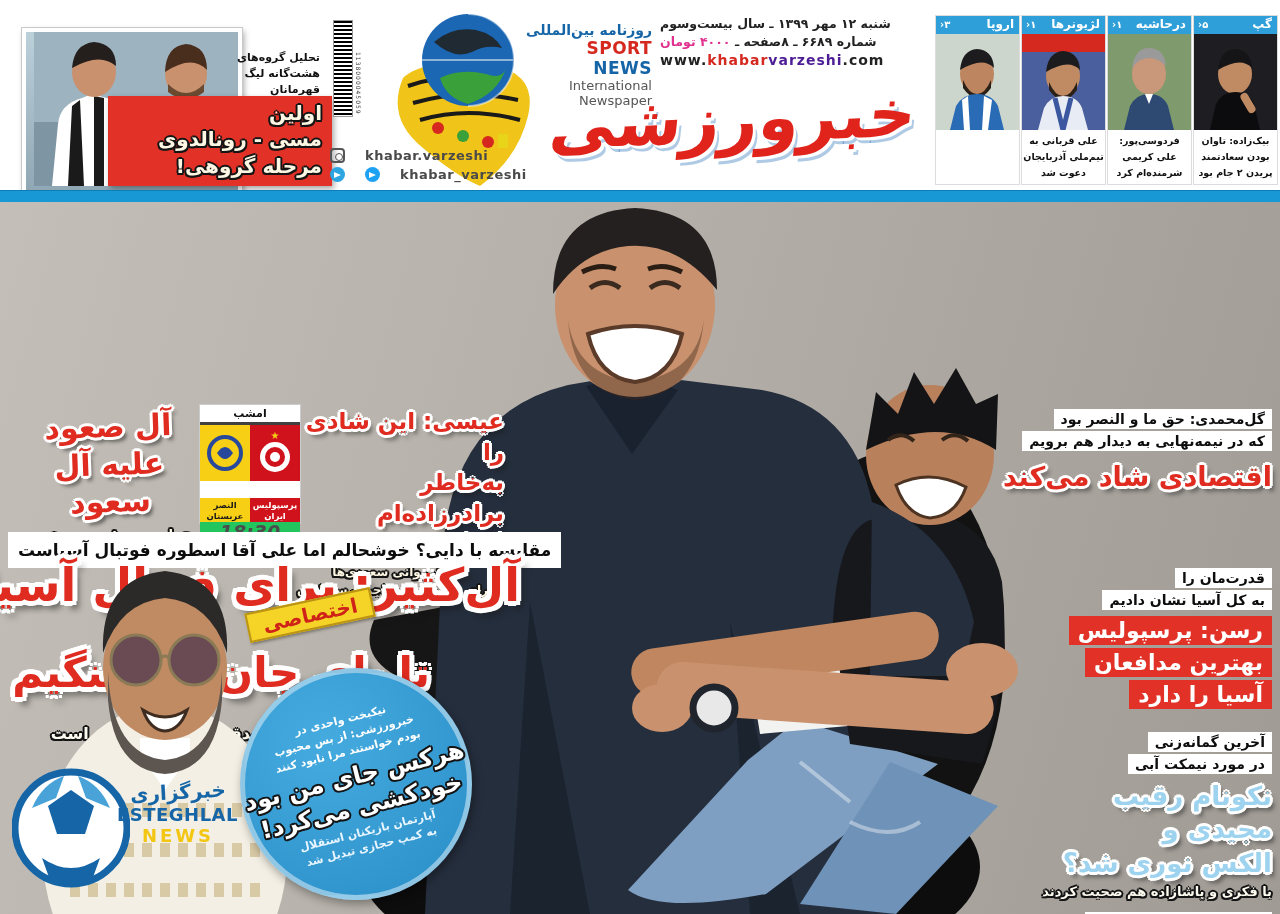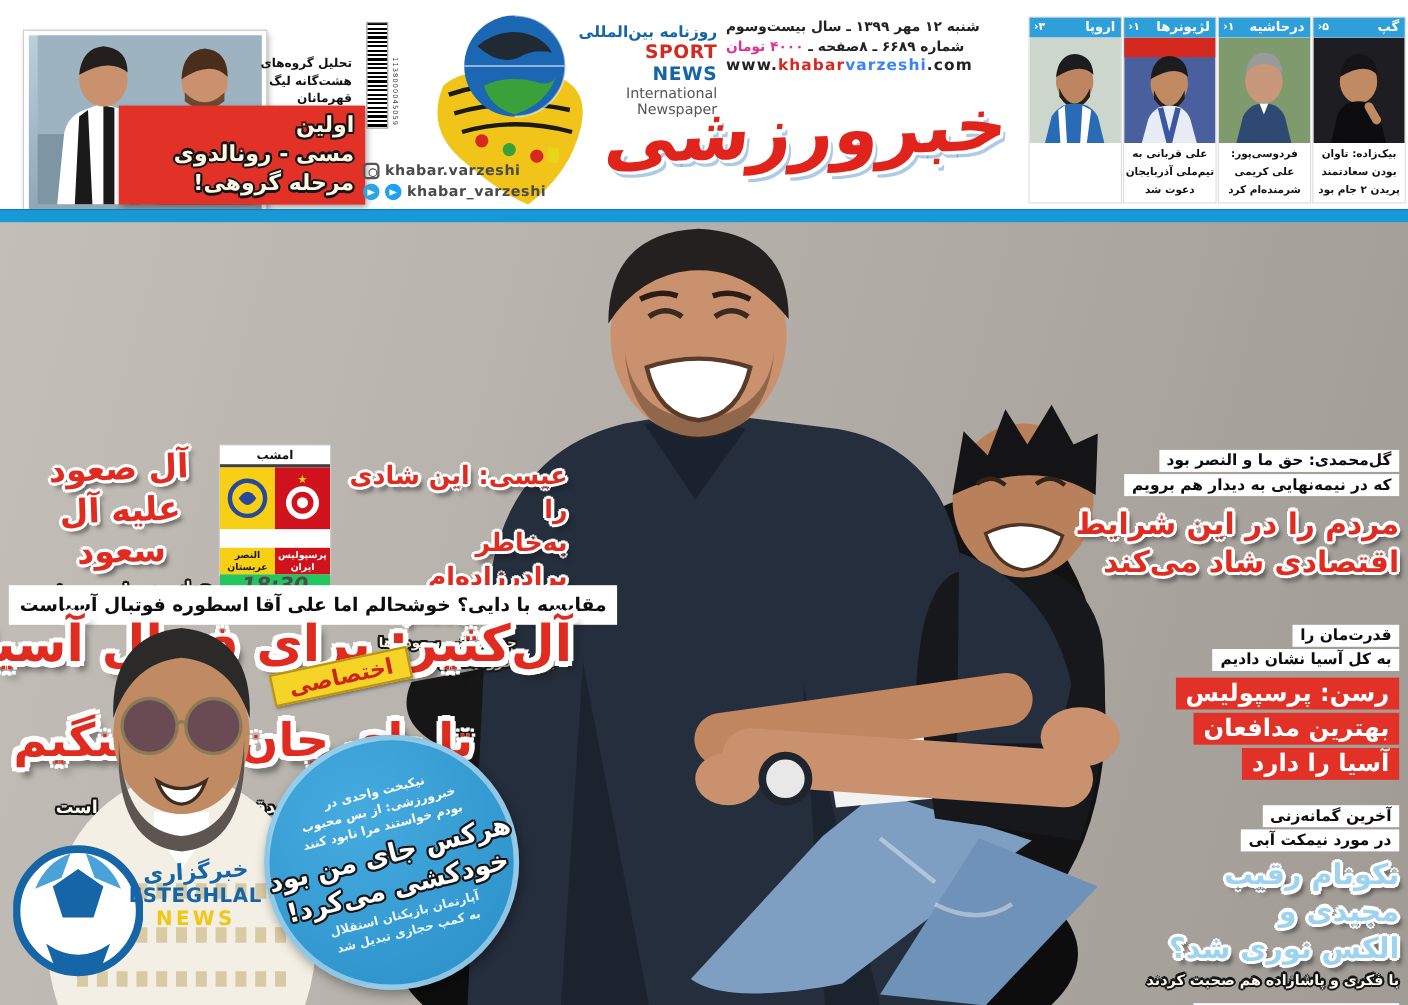--- a/index.html
+++ b/index.html
@@ -30,27 +30,27 @@
   .sportnews .en{font-size:17px;font-weight:800;letter-spacing:.5px;}
   .sportnews .en .sp{color:#d5281f;}
   .sportnews .en .nw2{color:#1565a7;}
   .sportnews .sub{font-size:13px;color:#555;}
 
   .dates{left:660px;top:16px;width:250px;text-align:left;direction:rtl;}
   .dates .l1{font-size:12.5px;font-weight:bold;color:#222;white-space:nowrap;}
   .dates .l2{font-size:12.5px;font-weight:bold;color:#222;white-space:nowrap;margin-top:3px;}
   .dates .price{color:#e0318f;}
   .dates .web{direction:ltr;font-size:14px;font-weight:800;color:#222;letter-spacing:1px;margin-top:3px;}
-  .dates .web .r{color:#d5281f;} .dates .web .bl{color:#3b82f6;}
+  .dates .web .r{color:#d5281f;} .dates .web .bl{color:#4c1d95;}
 
   .logotype{left:548px;top:52px;width:370px;height:135px;display:flex;align-items:center;justify-content:center;}
   .logotype .word{font-size:66px;font-weight:bold;color:#e0231b;transform:skewX(-8deg) rotate(-2deg);
                   text-shadow:3px 3px 0 #fff,5px 6px 0 rgba(27,103,179,.35);}
   .socials{left:330px;top:146px;width:220px;}
-  .soc-row{display:flex;align-items:center;gap:5px;height:19px;}
+  .soc-row{display:flex;align-items:center;gap:20px;height:19px;}
   .soc-row .txt{font-size:13px;font-weight:bold;color:#4a4a4a;letter-spacing:.5px;}
   .icn{width:15px;height:15px;border-radius:50%;display:inline-block;position:relative;}
   .icn.ig{border:2px solid #555;border-radius:4px;width:11px;height:11px;}
   .icn.ig::after{content:"";position:absolute;left:2.5px;top:2.5px;width:6px;height:6px;border:1.5px solid #555;border-radius:50%;}
   .icn.tg{background:#2ca5e0;} .icn.tw{background:#1da1f2;}
   .icn.tg::after,.icn.tw::after{content:"";position:absolute;left:4px;top:5px;width:0;height:0;
        border-left:7px solid #fff;border-top:3px solid transparent;border-bottom:3px solid transparent;}
 
   
   .col-box{top:16px;width:83px;height:168px;background:#fff;box-shadow:0 0 0 1px #dcdcdc;}
@@ -79,21 +79,21 @@
   .alsoud .s{font-size:13px;font-weight:bold;color:#fdf7e3;line-height:1.5;}
   .matchbox{left:200px;top:203px;width:100px;height:118px;background:#fff;box-shadow:0 0 0 1px #ccc;}
   .mb-head{height:17px;text-align:center;font-size:11px;font-weight:bold;color:#111;line-height:17px;border-bottom:3px solid #404040;}
   .mb-cells{display:flex;height:56px;}
   .mb-cell{width:50%;position:relative;}
   .mb-cell.ya{background:#f7cf15;} .mb-cell.re{background:#d0121c;}
   .mb-label{height:24px;font-size:8.5px;font-weight:bold;text-align:center;line-height:1.25;padding-top:2px;box-sizing:border-box;margin-top:17px;}
   .mb-label.ya{background:#f7cf15;color:#1a1a1a;} .mb-label.re{background:#d0121c;color:#fff;}
   .mb-time{height:21px;text-align:center;font-size:19px;font-weight:800;font-style:italic;color:#4c4c4c;line-height:21px;background:#22c55e;}
 
-  .isa{left:298px;top:204px;width:218px;text-align:right;margin-top:12px;}
+  .isa{left:286px;top:204px;width:218px;text-align:right;}
   .isa .l{font-size:23px;font-weight:bold;line-height:1.33;}
   .isa .s{text-align:center;font-size:12px;font-weight:bold;color:#fdf7e3;line-height:1.5;margin-top:4px;}
 
   .alk-kicker{left:8px;top:330px;}
   .alk-kicker .strip{font-size:17px;padding:7px 10px;}
   .alk-l1{left:0px;top:356px;width:520px;text-align:right;font-size:46px;font-weight:bold;letter-spacing:-1px;}
   .alk-l2{left:30px;top:446px;width:400px;text-align:center;font-size:42px;font-weight:bold;letter-spacing:-1px;}
   .alk-sub{left:22px;top:522px;width:460px;text-align:center;font-size:16px;font-weight:bold;color:#fdfaf0;}
 
   
@@ -409,21 +409,20 @@
       </div>
     </div>
 
     <div class="abs rc">
 
       <div class="item strips" style="top:5px;">
         <span class="strip">گل‌محمدی: حق ما و النصر بود</span>
         <span class="strip">که در نیمه‌نهایی به دیدار هم برویم</span>
       </div>
       <div class="item r-red red ow headline" style="top:55px;">
-        <div class="nw">مردم را در این شرایط</div>
         <div class="nw">اقتصادی شاد می‌کند</div>
       </div>
 
       <div class="item" style="top:212px;">
         <span class="r-redblock">رسن: پرسپولیس</span>
         <span class="r-redblock">بهترین مدافعان</span>
         <span class="r-redblock">آسیا را دارد</span>
       </div>
       <div class="item strips" style="top:164px;">
         <span class="strip">قدرت‌مان را</span>

